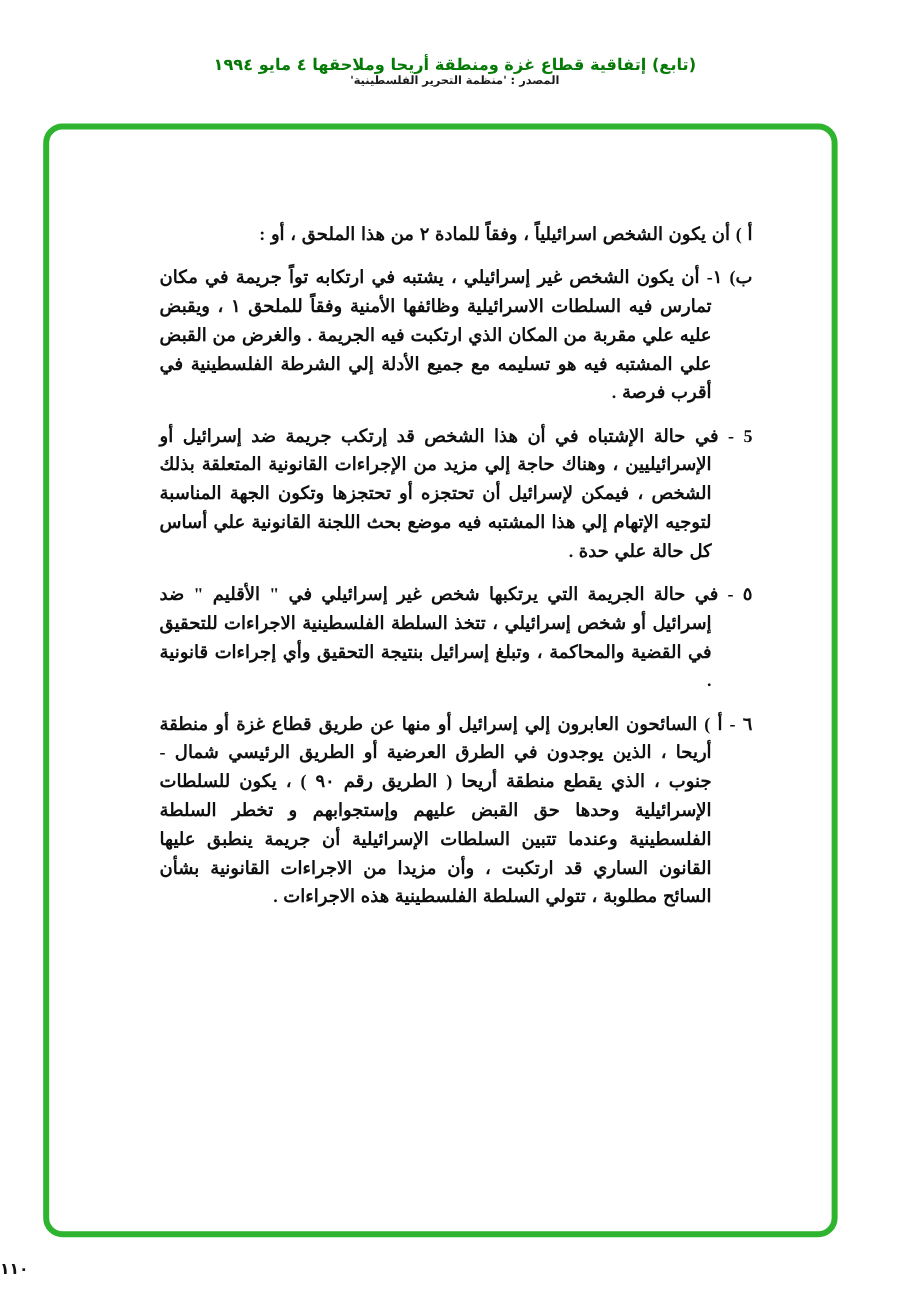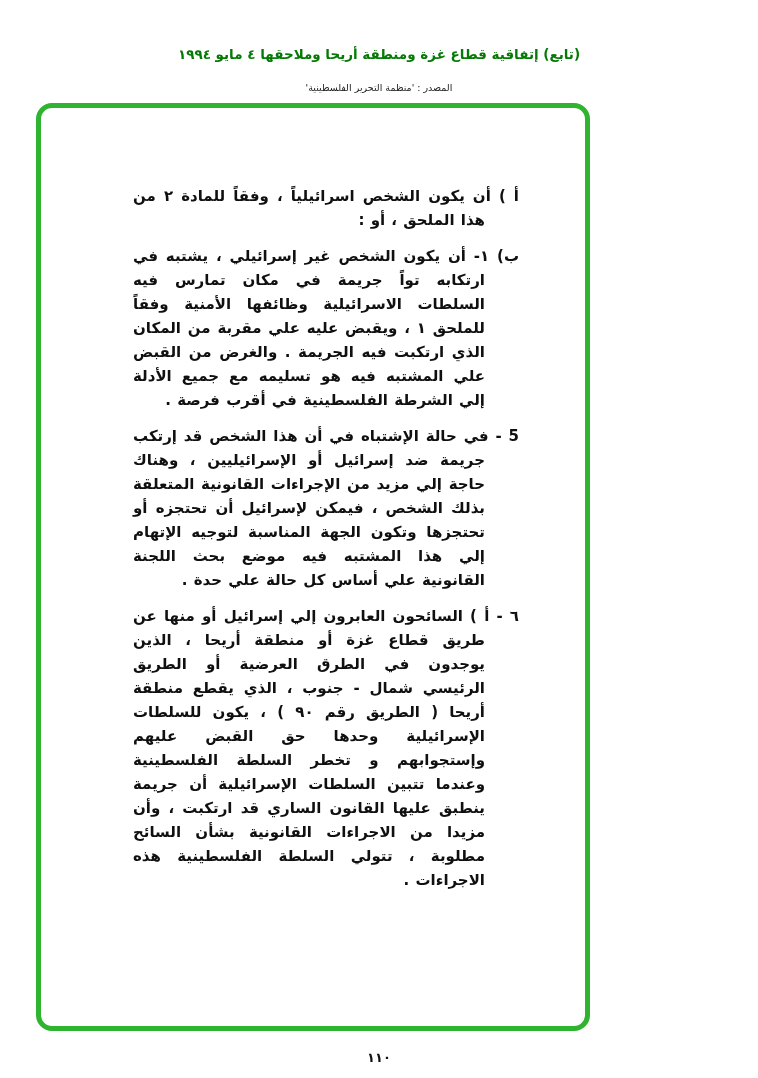--- a/index.html
+++ b/index.html
@@ -28,34 +28,35 @@
     width: 100%;
     text-align: center;
     direction: rtl;
   }
   .doc-title {
     color: var(--header-green);
     font-weight: bold;
     font-size: 13.5px;
   }
   .doc-source {
-    margin-top: 20px;
+    margin-top: 0;
     font-size: 9.5px;
-    font-weight: normal;
+    font-weight: bold;
     color: #1b1b1b;
   }
   .content-box {
     position: absolute;
     top: 103px;
     left: 36px;
-    width: 554px;
+    width: 662px;
     height: 928px;
     border: 5px solid var(--border-green);
     border-radius: 16px;
     background: #ffffff;
+    font-family: Liberation Serif, serif;
   }
   .text-area {
     position: absolute;
     top: 76px;
     right: 66px;
     left: 92px;
     direction: rtl;
     text-align: justify;
   }
   .text-area p {
@@ -66,21 +67,20 @@
     margin-bottom: 12px;
     padding-right: 34px;
     text-indent: -34px;
     word-spacing: 1px;
   }
   .page-footer {
     position: absolute;
     bottom: 12px;
     left: 0;
     width: 100%;
-    text-align: center;
   }
   .page-number {
     font-size: 13px;
     font-weight: bold;
     color: #111111;
   }
 </style>
 </head>
 <body>
 
@@ -89,20 +89,21 @@
   <header class="doc-header">
     <div class="doc-title">(تابع) إتفاقية قطاع غزة ومنطقة أريحا وملاحقها ٤ مايو ١٩٩٤</div>
     <div class="doc-source">المصدر :  'منظمة التحرير الفلسطينية'</div>
   </header>
 
   <div class="content-box">
     <div class="text-area">
       <p>أ ) أن يكون الشخص اسرائيلياً ، وفقاً للمادة ٢ من هذا الملحق ، أو :</p>
       <p>ب) ١- أن يكون الشخص غير إسرائيلي ، يشتبه في ارتكابه تواً جريمة في مكان تمارس فيه السلطات الاسرائيلية وظائفها الأمنية وفقاً للملحق ١ ، ويقبض عليه علي مقربة من المكان الذي ارتكبت فيه الجريمة . والغرض من القبض علي المشتبه فيه هو تسليمه مع جميع الأدلة إلي الشرطة الفلسطينية في أقرب فرصة .</p>
       <p>5 - في حالة الإشتباه في أن هذا الشخص قد إرتكب جريمة ضد إسرائيل أو الإسرائيليين ، وهناك حاجة إلي مزيد من الإجراءات القانونية المتعلقة بذلك الشخص ، فيمكن لإسرائيل أن تحتجزه أو تحتجزها وتكون الجهة المناسبة لتوجيه الإتهام إلي هذا المشتبه فيه موضع بحث اللجنة القانونية علي أساس كل حالة علي حدة .</p>
+      <p>٥ - في حالة الجريمة التي يرتكبها شخص غير إسرائيلي في " الأقليم " ضد إسرائيل أو شخص إسرائيلي ، تتخذ السلطة الفلسطينية الاجراءات للتحقيق في القضية والمحاكمة ، وتبلغ إسرائيل بنتيجة التحقيق وأي إجراءات قانونية .</p>
       <p>٦ - أ ) السائحون العابرون إلي إسرائيل أو منها عن طريق قطاع غزة أو منطقة أريحا ، الذين يوجدون في الطرق العرضية أو الطريق الرئيسي شمال - جنوب ، الذي يقطع منطقة أريحا ( الطريق رقم ٩٠ ) ، يكون للسلطات الإسرائيلية وحدها حق القبض عليهم وإستجوابهم و تخطر السلطة الفلسطينية وعندما تتبين السلطات الإسرائيلية أن جريمة ينطبق عليها القانون الساري قد ارتكبت ، وأن مزيدا من الاجراءات القانونية بشأن السائح مطلوبة ، تتولي السلطة الفلسطينية هذه الاجراءات .</p>
     </div>
   </div>
 
   <footer class="page-footer">
     <span class="page-number">١١٠</span>
   </footer>
 
 </div>
 

